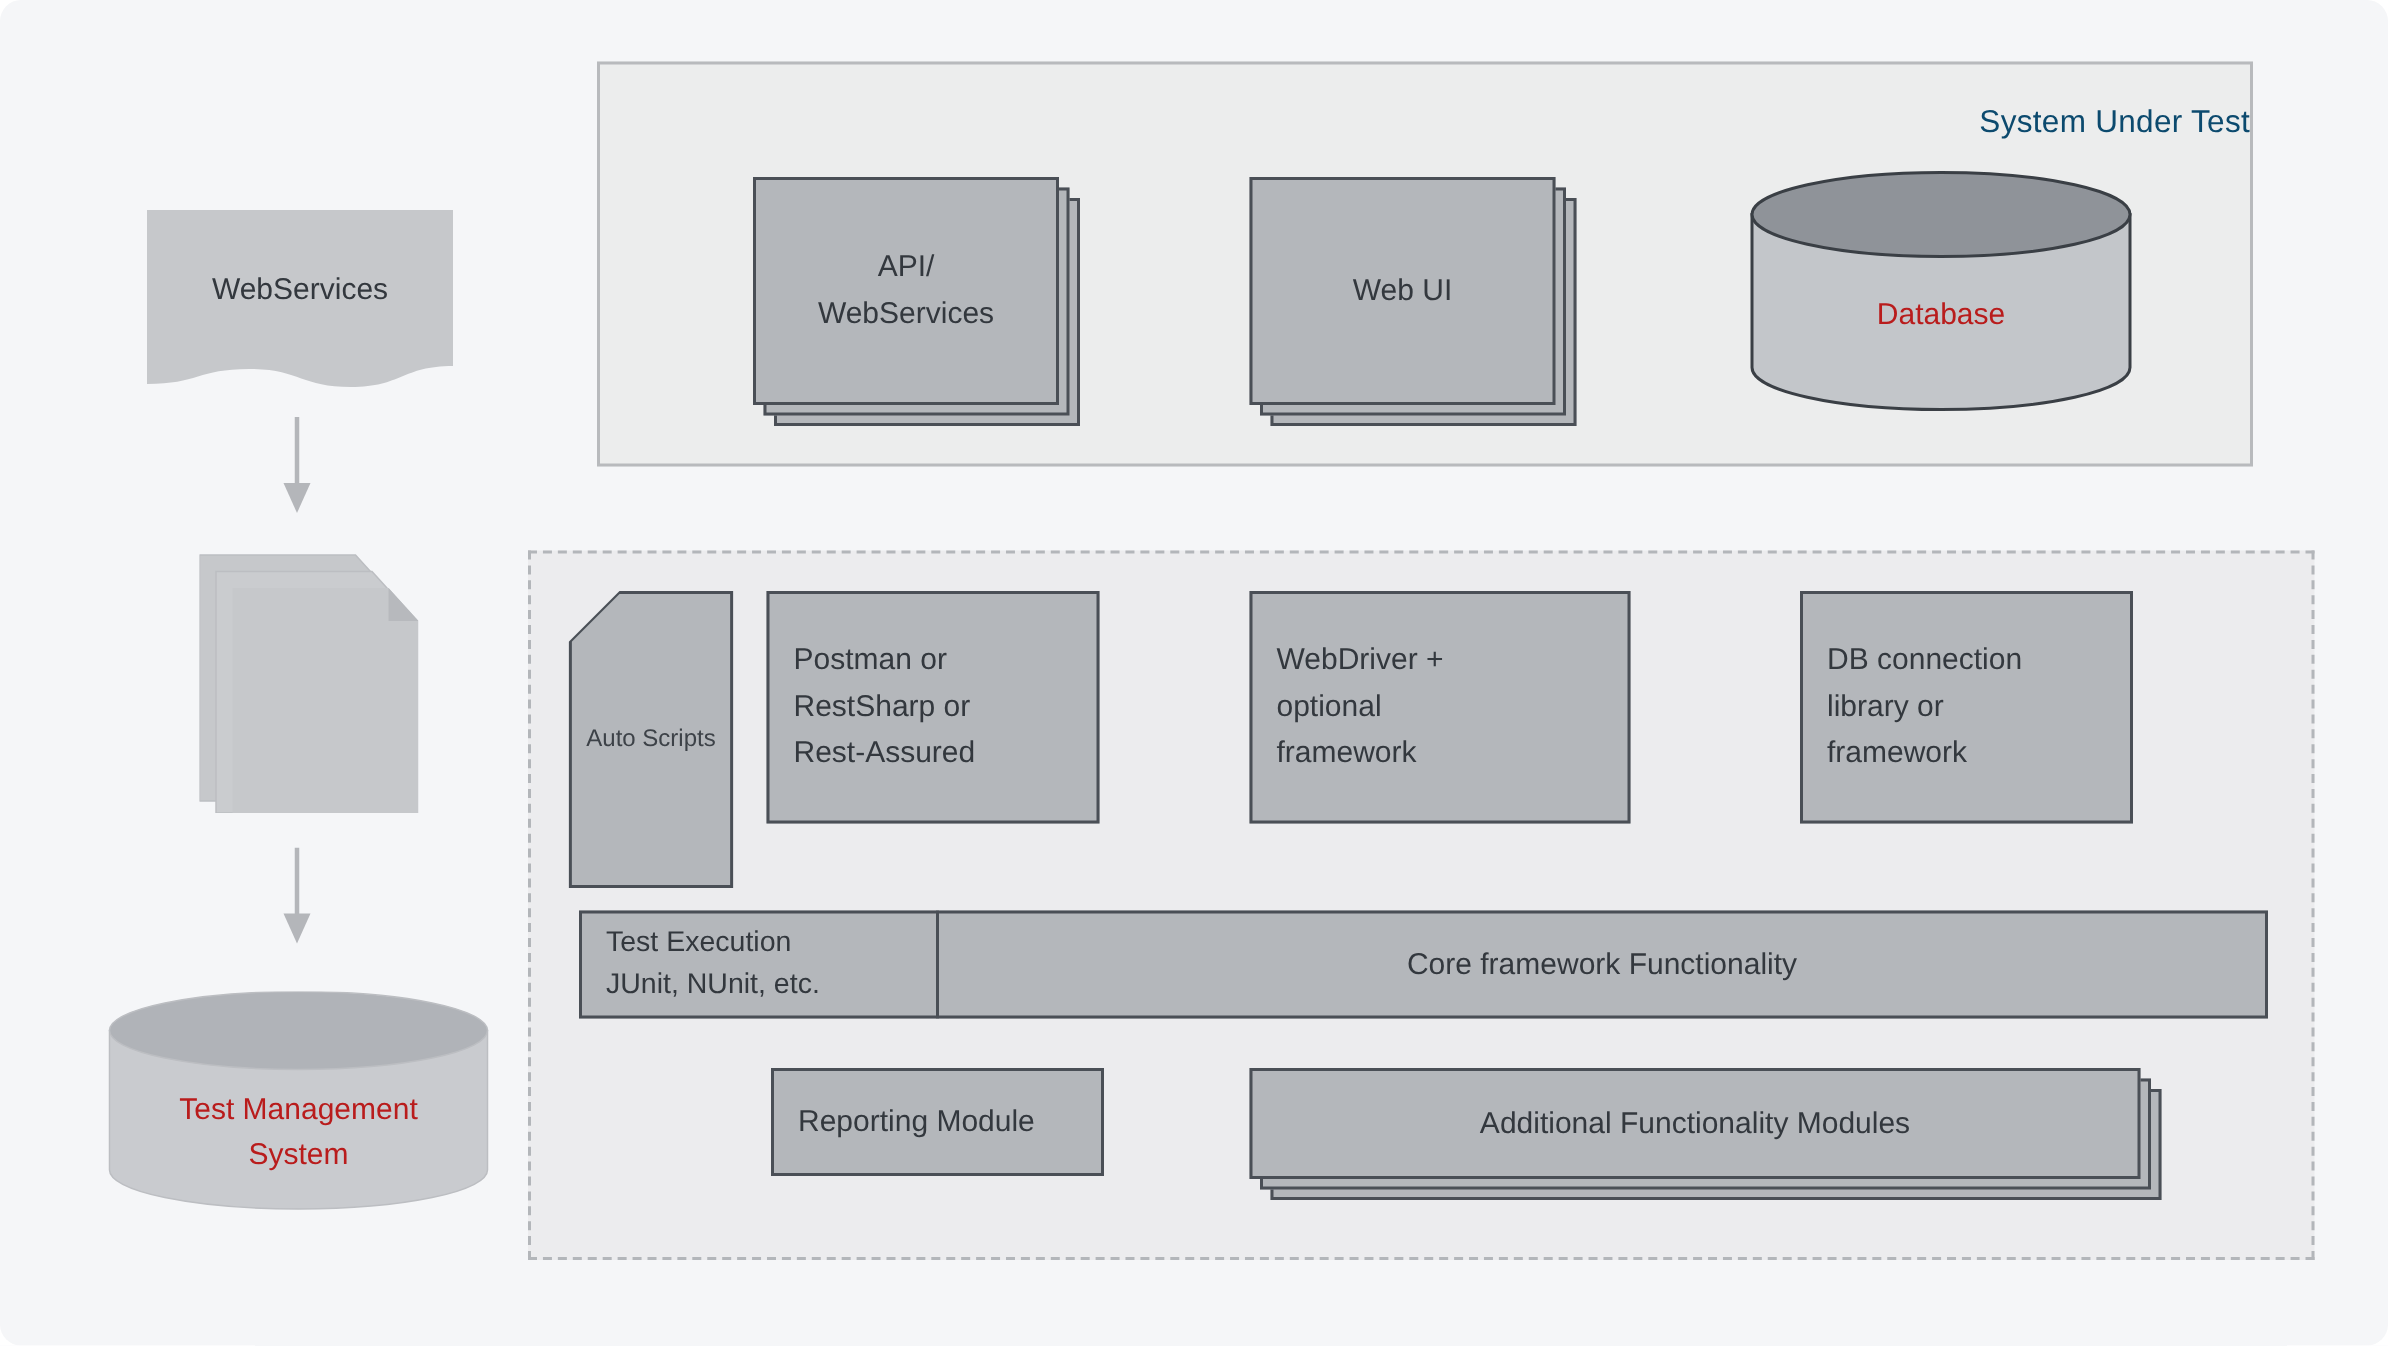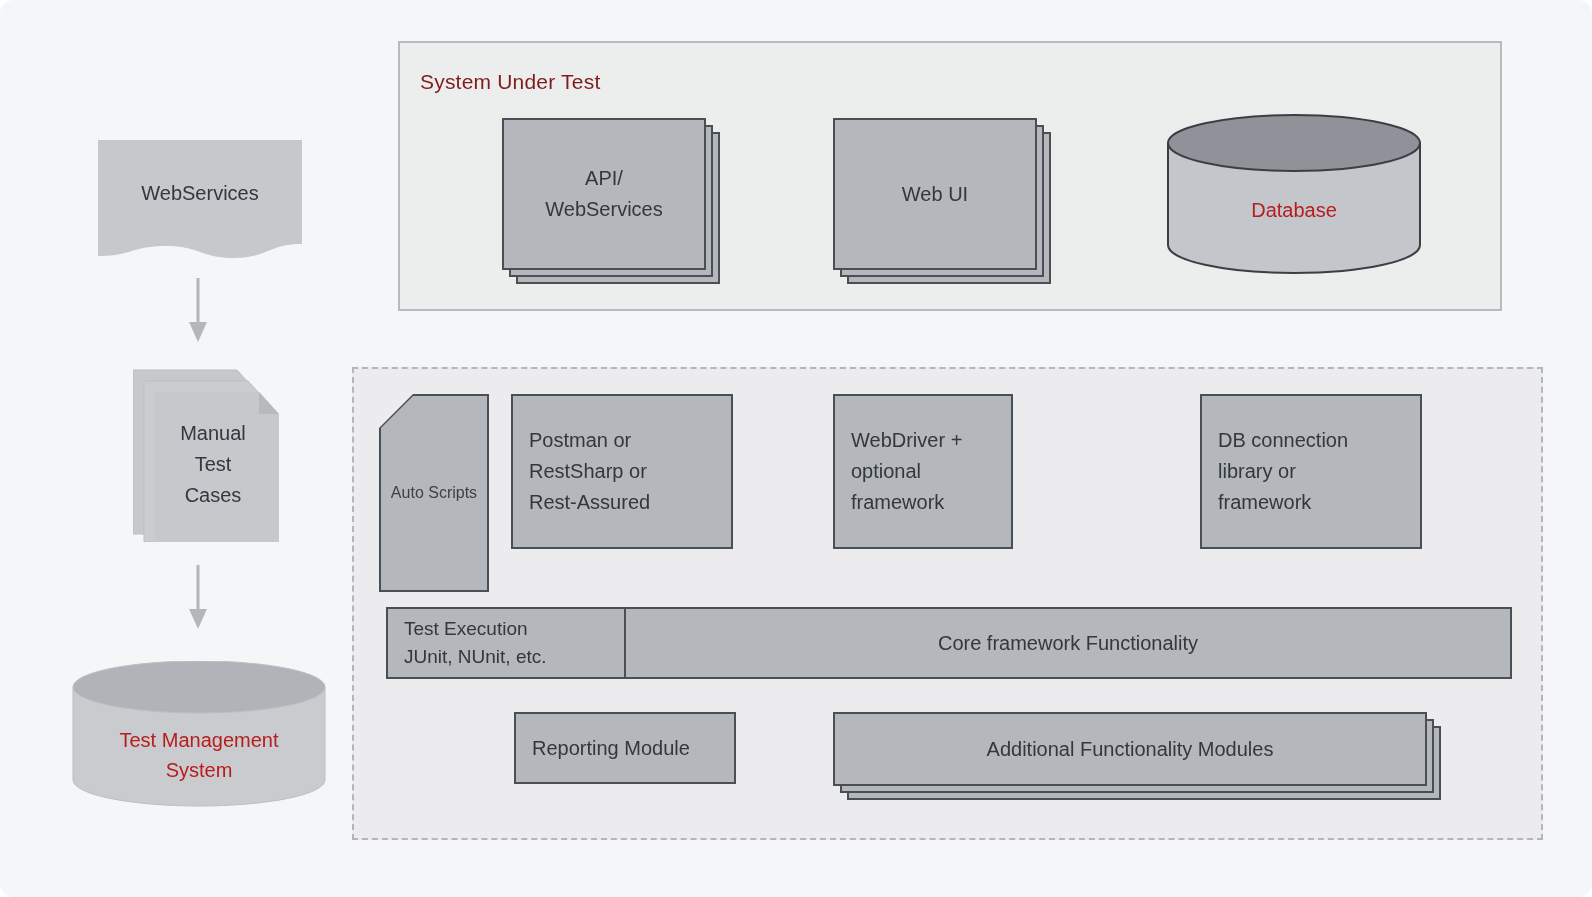--- a/index.html
+++ b/index.html
@@ -25,23 +25,23 @@
     background: #eceded;
     border: 2px solid #b8babd;
   }
   .panel-dashed {
     background: #ececee;
     border: 2px dashed #b3b6ba;
   }
   .panel-title {
     position: absolute;
     left: 0; right: 0;
-    text-align: left;
+    text-align: right;
     font-size: 21px;
-    color: #7f1d1d;
+    color: #0c4a6e;
     letter-spacing: 0.2px;
     margin-left: 20px;
   }
 
   
   .box {
     background: #b4b7bb;
     border: 2px solid #4a4f56;
     display: flex;
     align-items: center;
@@ -166,21 +166,21 @@
 Scripts</span>
     </div>
   </div>
 
   <div class="abs box box-left pad-l" style="left:511px; top:394px; width:222px; height:155px;">
     <span class="txt">Postman or
 RestSharp or
 Rest-Assured</span>
   </div>
 
-  <div class="abs box box-left pad-l" style="left:833px; top:394px; width:180px; height:155px;">
+  <div class="abs box box-left pad-l" style="left:833px; top:394px; width:254px; height:155px;">
     <span class="txt">WebDriver +
 optional
 framework</span>
   </div>
 
   <div class="abs box box-left pad-l" style="left:1200px; top:394px; width:222px; height:155px;justify-content:flex-end;">
     <span class="txt">DB connection
 library or
 framework</span>
   </div>
@@ -227,23 +227,20 @@
 
       <path d="M0,8 L104,8 L124,30 L124,172 L0,172 Z" fill="#c6c8cb"></path>
       <path d="M0,8 L104,8 L124,30 L124,172 L0,172 Z" fill="none" stroke="#bcbec2" stroke-width="1"></path>
 
       <path d="M11,19 L115,19 L135,41 L135,180 L11,180 Z" fill="#cacccf"></path>
       <path d="M11,19 L115,19 L135,41 L135,180 L11,180 Z" fill="none" stroke="#bcbec2" stroke-width="1"></path>
 
       <path d="M22,30 L126,30 L146,52 L146,180 L22,180 Z" fill="#c6c8cb"></path>
       <path d="M126,30 L146,52 L126,52 Z" fill="#b7b9bd"></path>
     </svg>
-    <div class="docs-label" style="top:56px; left:14px; right:0;">Manual
-Test
-Cases</div>
   </div>
 
   <div class="arrow" style="left:186px; top:565px; width:24px; height:66px;">
     <svg width="24" height="66" viewBox="0 0 24 66">
       <line x1="12" y1="0" x2="12" y2="48" stroke="#b4b6ba" stroke-width="3"></line>
       <polygon points="12,64 3,44 21,44" fill="#b4b6ba"></polygon>
     </svg>
   </div>
 
   <div class="cyl" style="left:71px; top:661px; width:256px; height:147px;">

